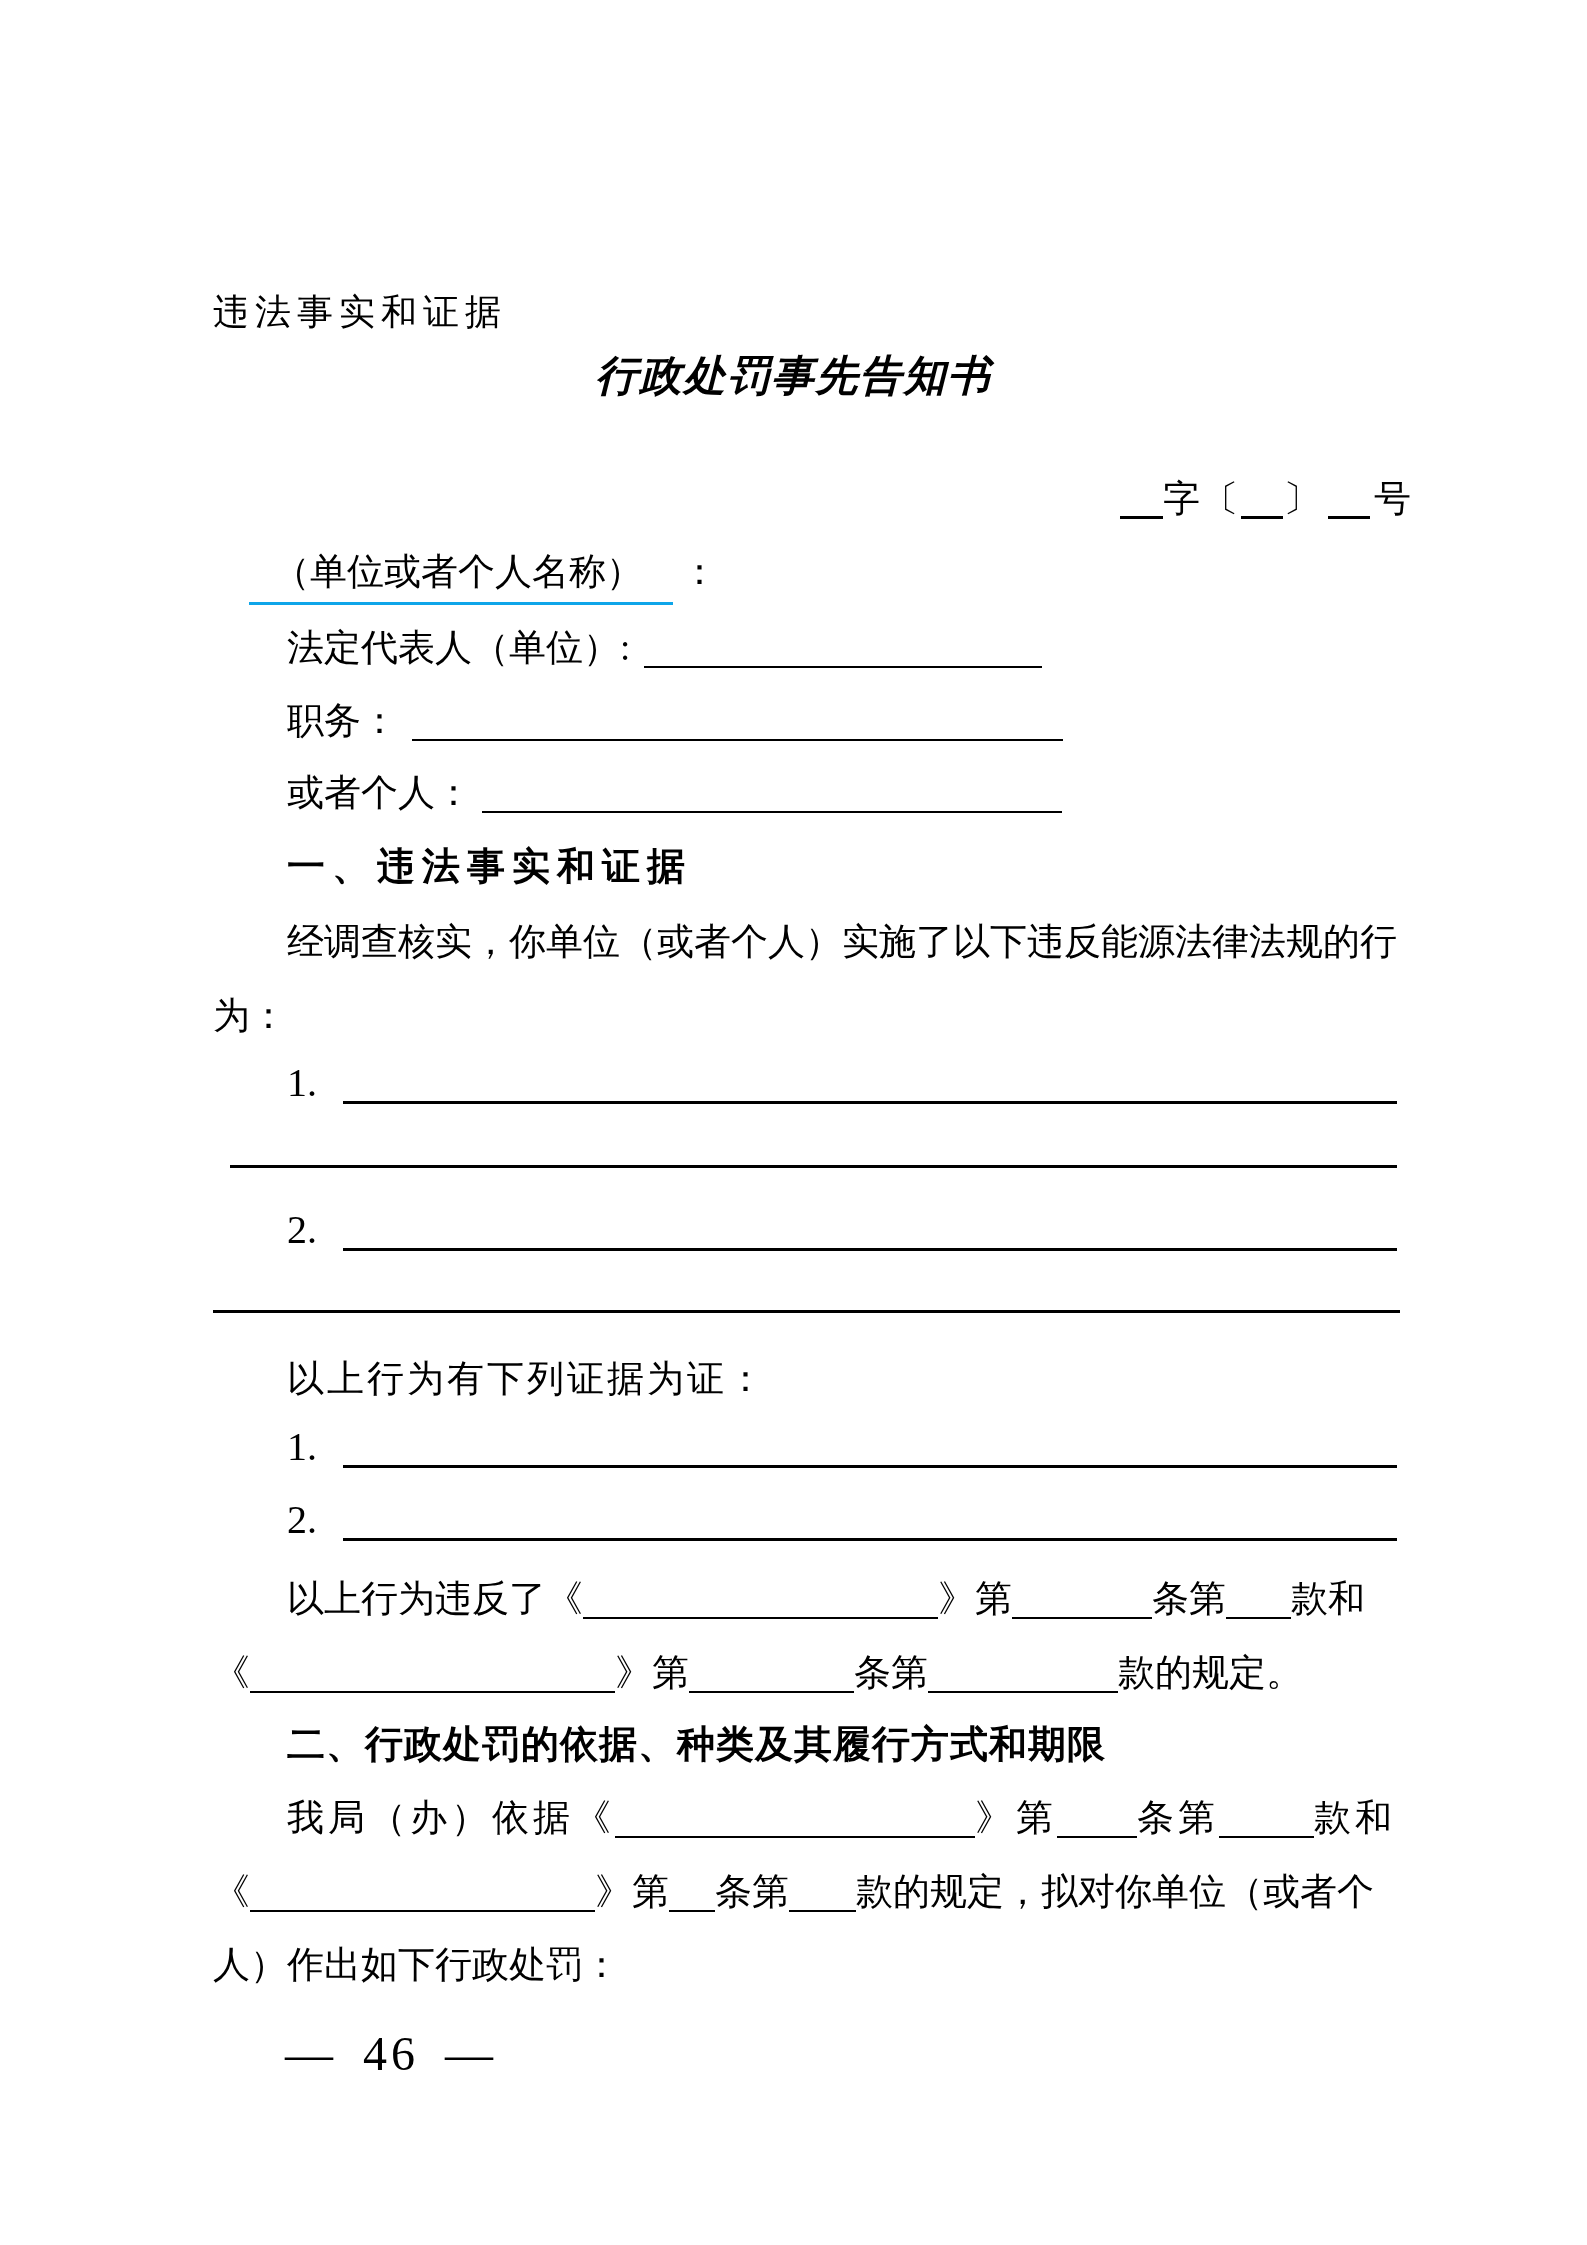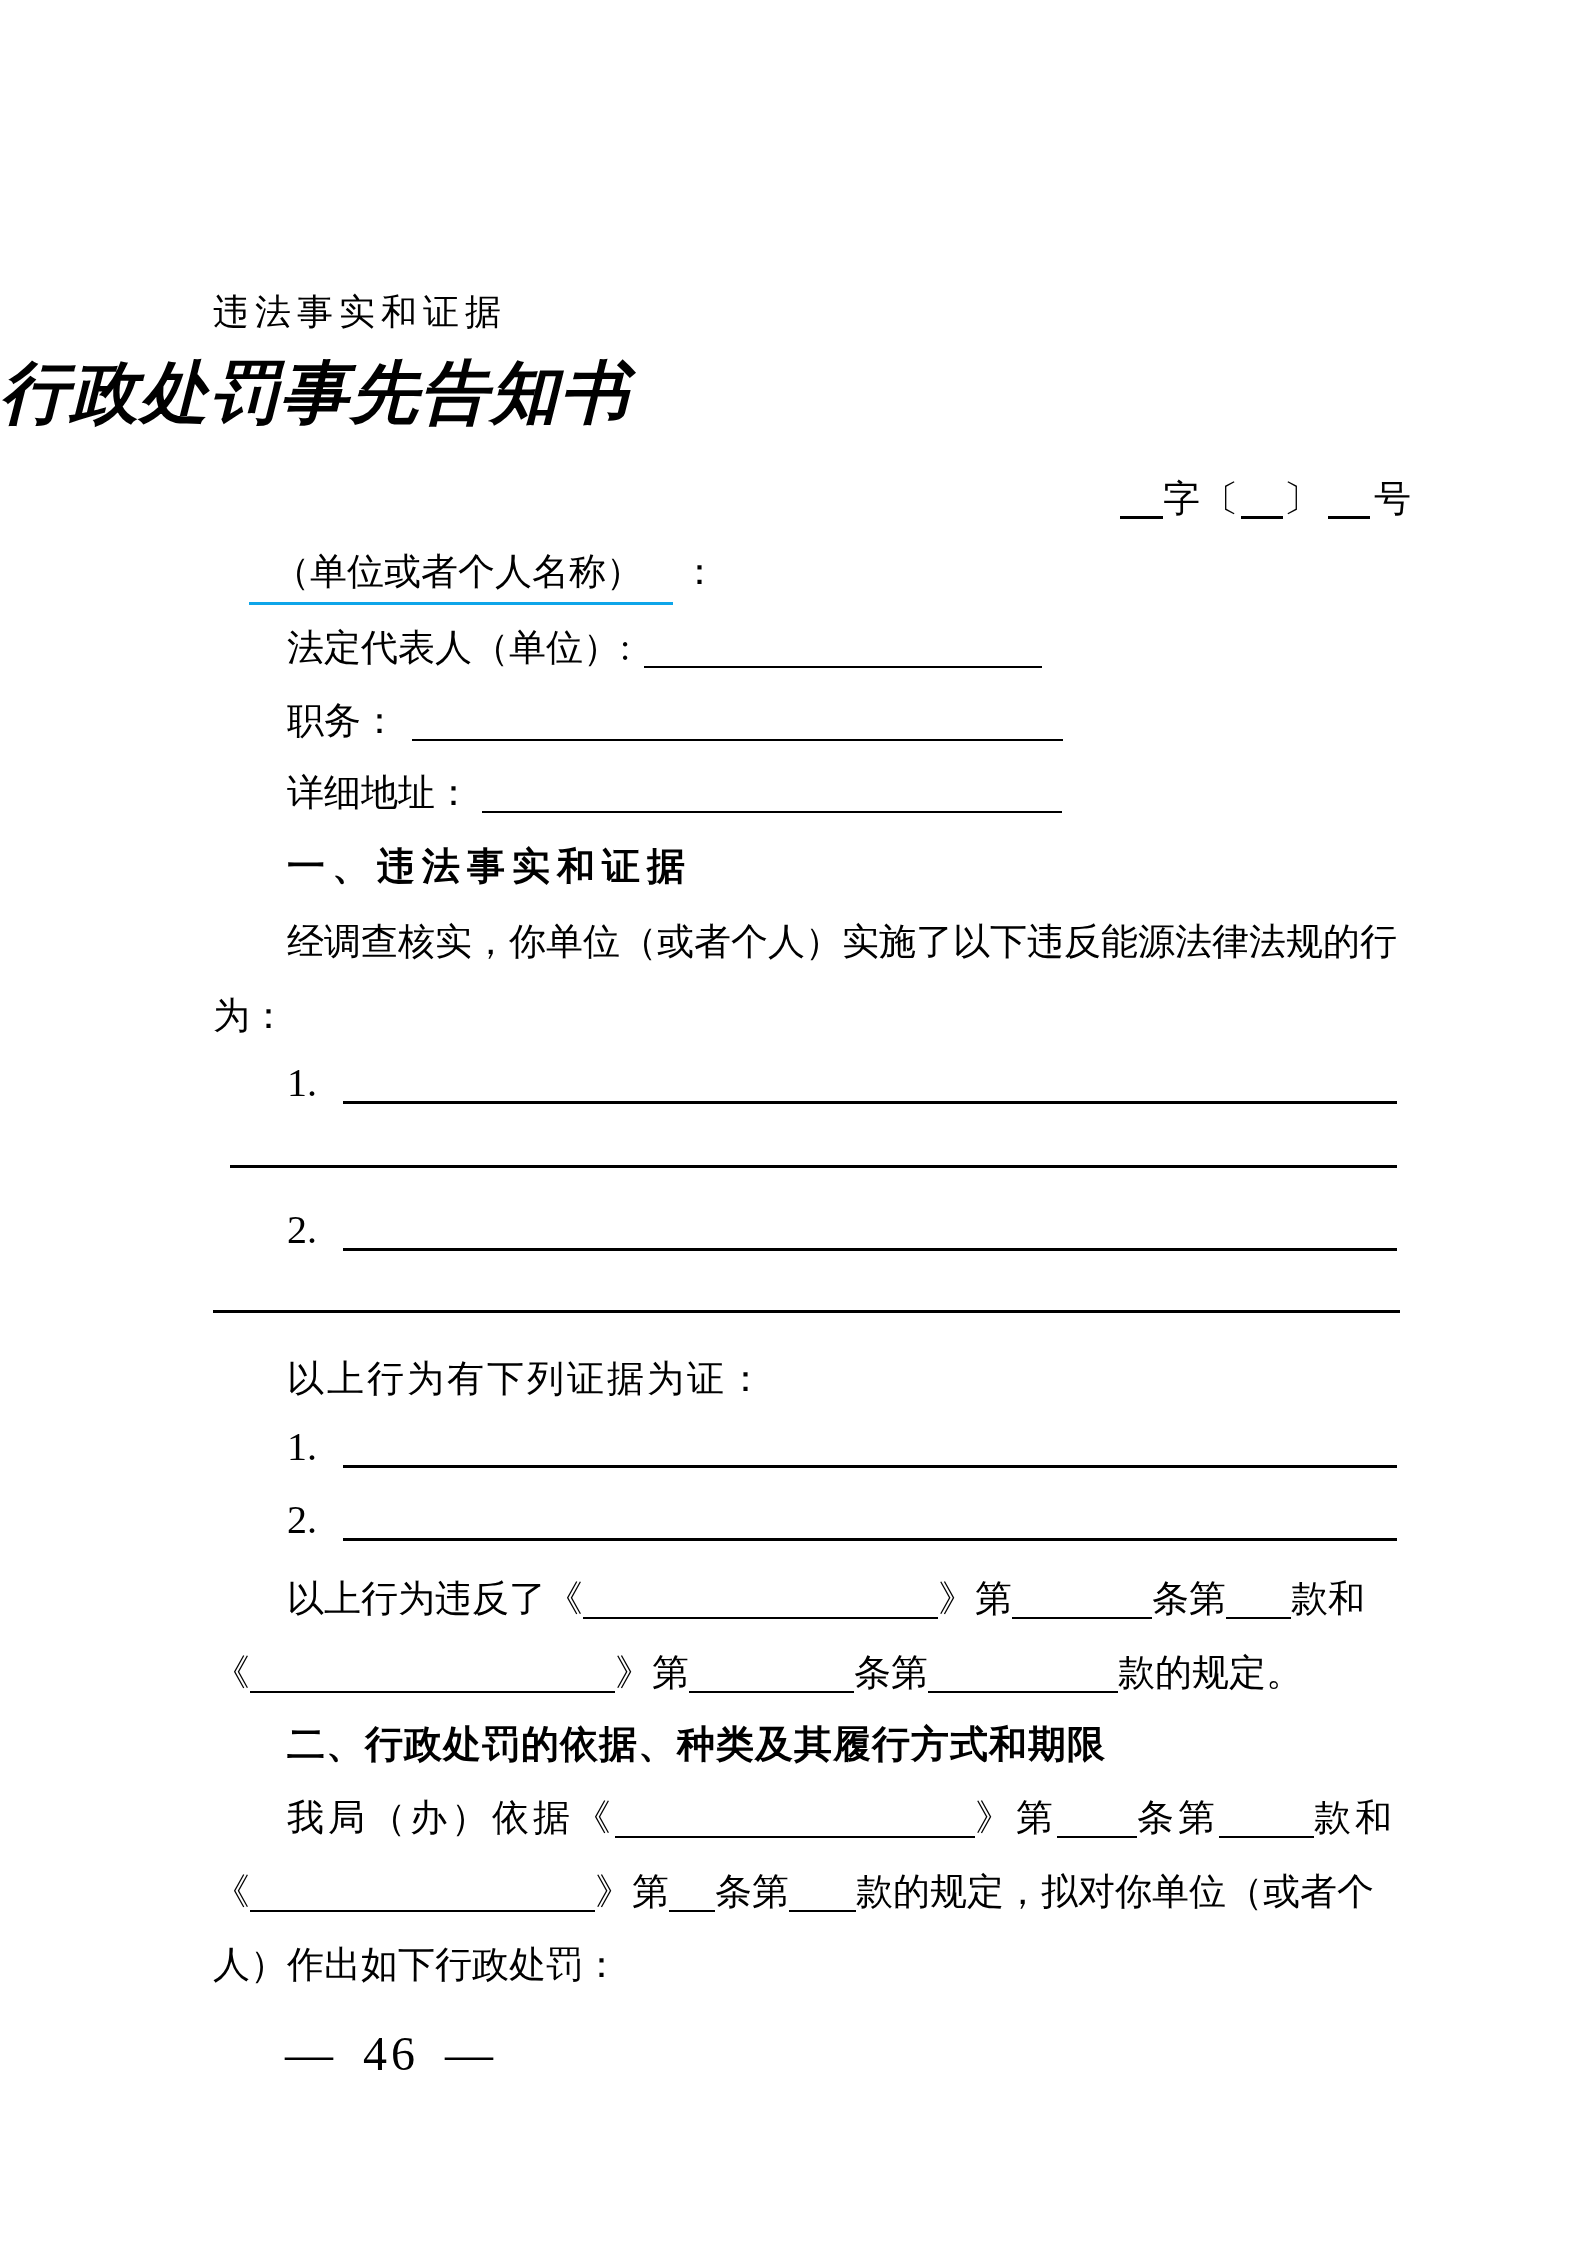--- a/index.html
+++ b/index.html
@@ -18,22 +18,22 @@
     font-size:37px;
     line-height:1.15;
   }
   .h{
     font-weight:bold;
     font-family:"Liberation Sans","DejaVu Sans",sans-serif;
   }
   .style-label{font-size:36px;letter-spacing:6px;}
   .title{
     position:absolute;left:0;top:348px;width:100%;
-    text-align:left;
-    font-size:68px;font-weight:bold;font-style:italic;
+    text-align:center;
+    font-size:42px;font-weight:bold;font-style:italic;
     letter-spacing:2px;
     font-family:"DejaVu Serif","Liberation Serif",serif;
   }
   
   .bl{
     display:inline-block;
     height:10px;
     vertical-align:-8px;
     border-bottom:2px solid #000;
   }
@@ -71,21 +71,21 @@
 
   <div class="line" style="left:287px;top:627px;">
     <span>法定代表人（单位）:</span><span class="bl" style="width:398px;margin-left:14px;"></span>
   </div>
 
   <div class="line" style="left:287px;top:700px;">
     <span>职务：</span><span class="bl" style="width:651px;margin-left:14px;"></span>
   </div>
 
   <div class="line" style="left:287px;top:772px;">
-    <span>详细地址：</span><span class="bl" style="width:580px;margin-left:10px;"></span>
+    <span>或者个人：</span><span class="bl" style="width:580px;margin-left:10px;"></span>
   </div>
 
   <div class="line h ls7" style="left:287px;top:845px;font-size:38px;">一、违法事实和证据</div>
 
   <div class="line" style="left:287px;top:921px;">经调查核实，你单位（或者个人）实施了以下违反能源法律法规的行</div>
 
   <div class="line" style="left:213px;top:995px;">为：</div>
 
   <div class="line" style="left:287px;top:1060px;">
     <span class="num">1.</span><span class="bl bl3 gap26" style="width:1054px;"></span>

